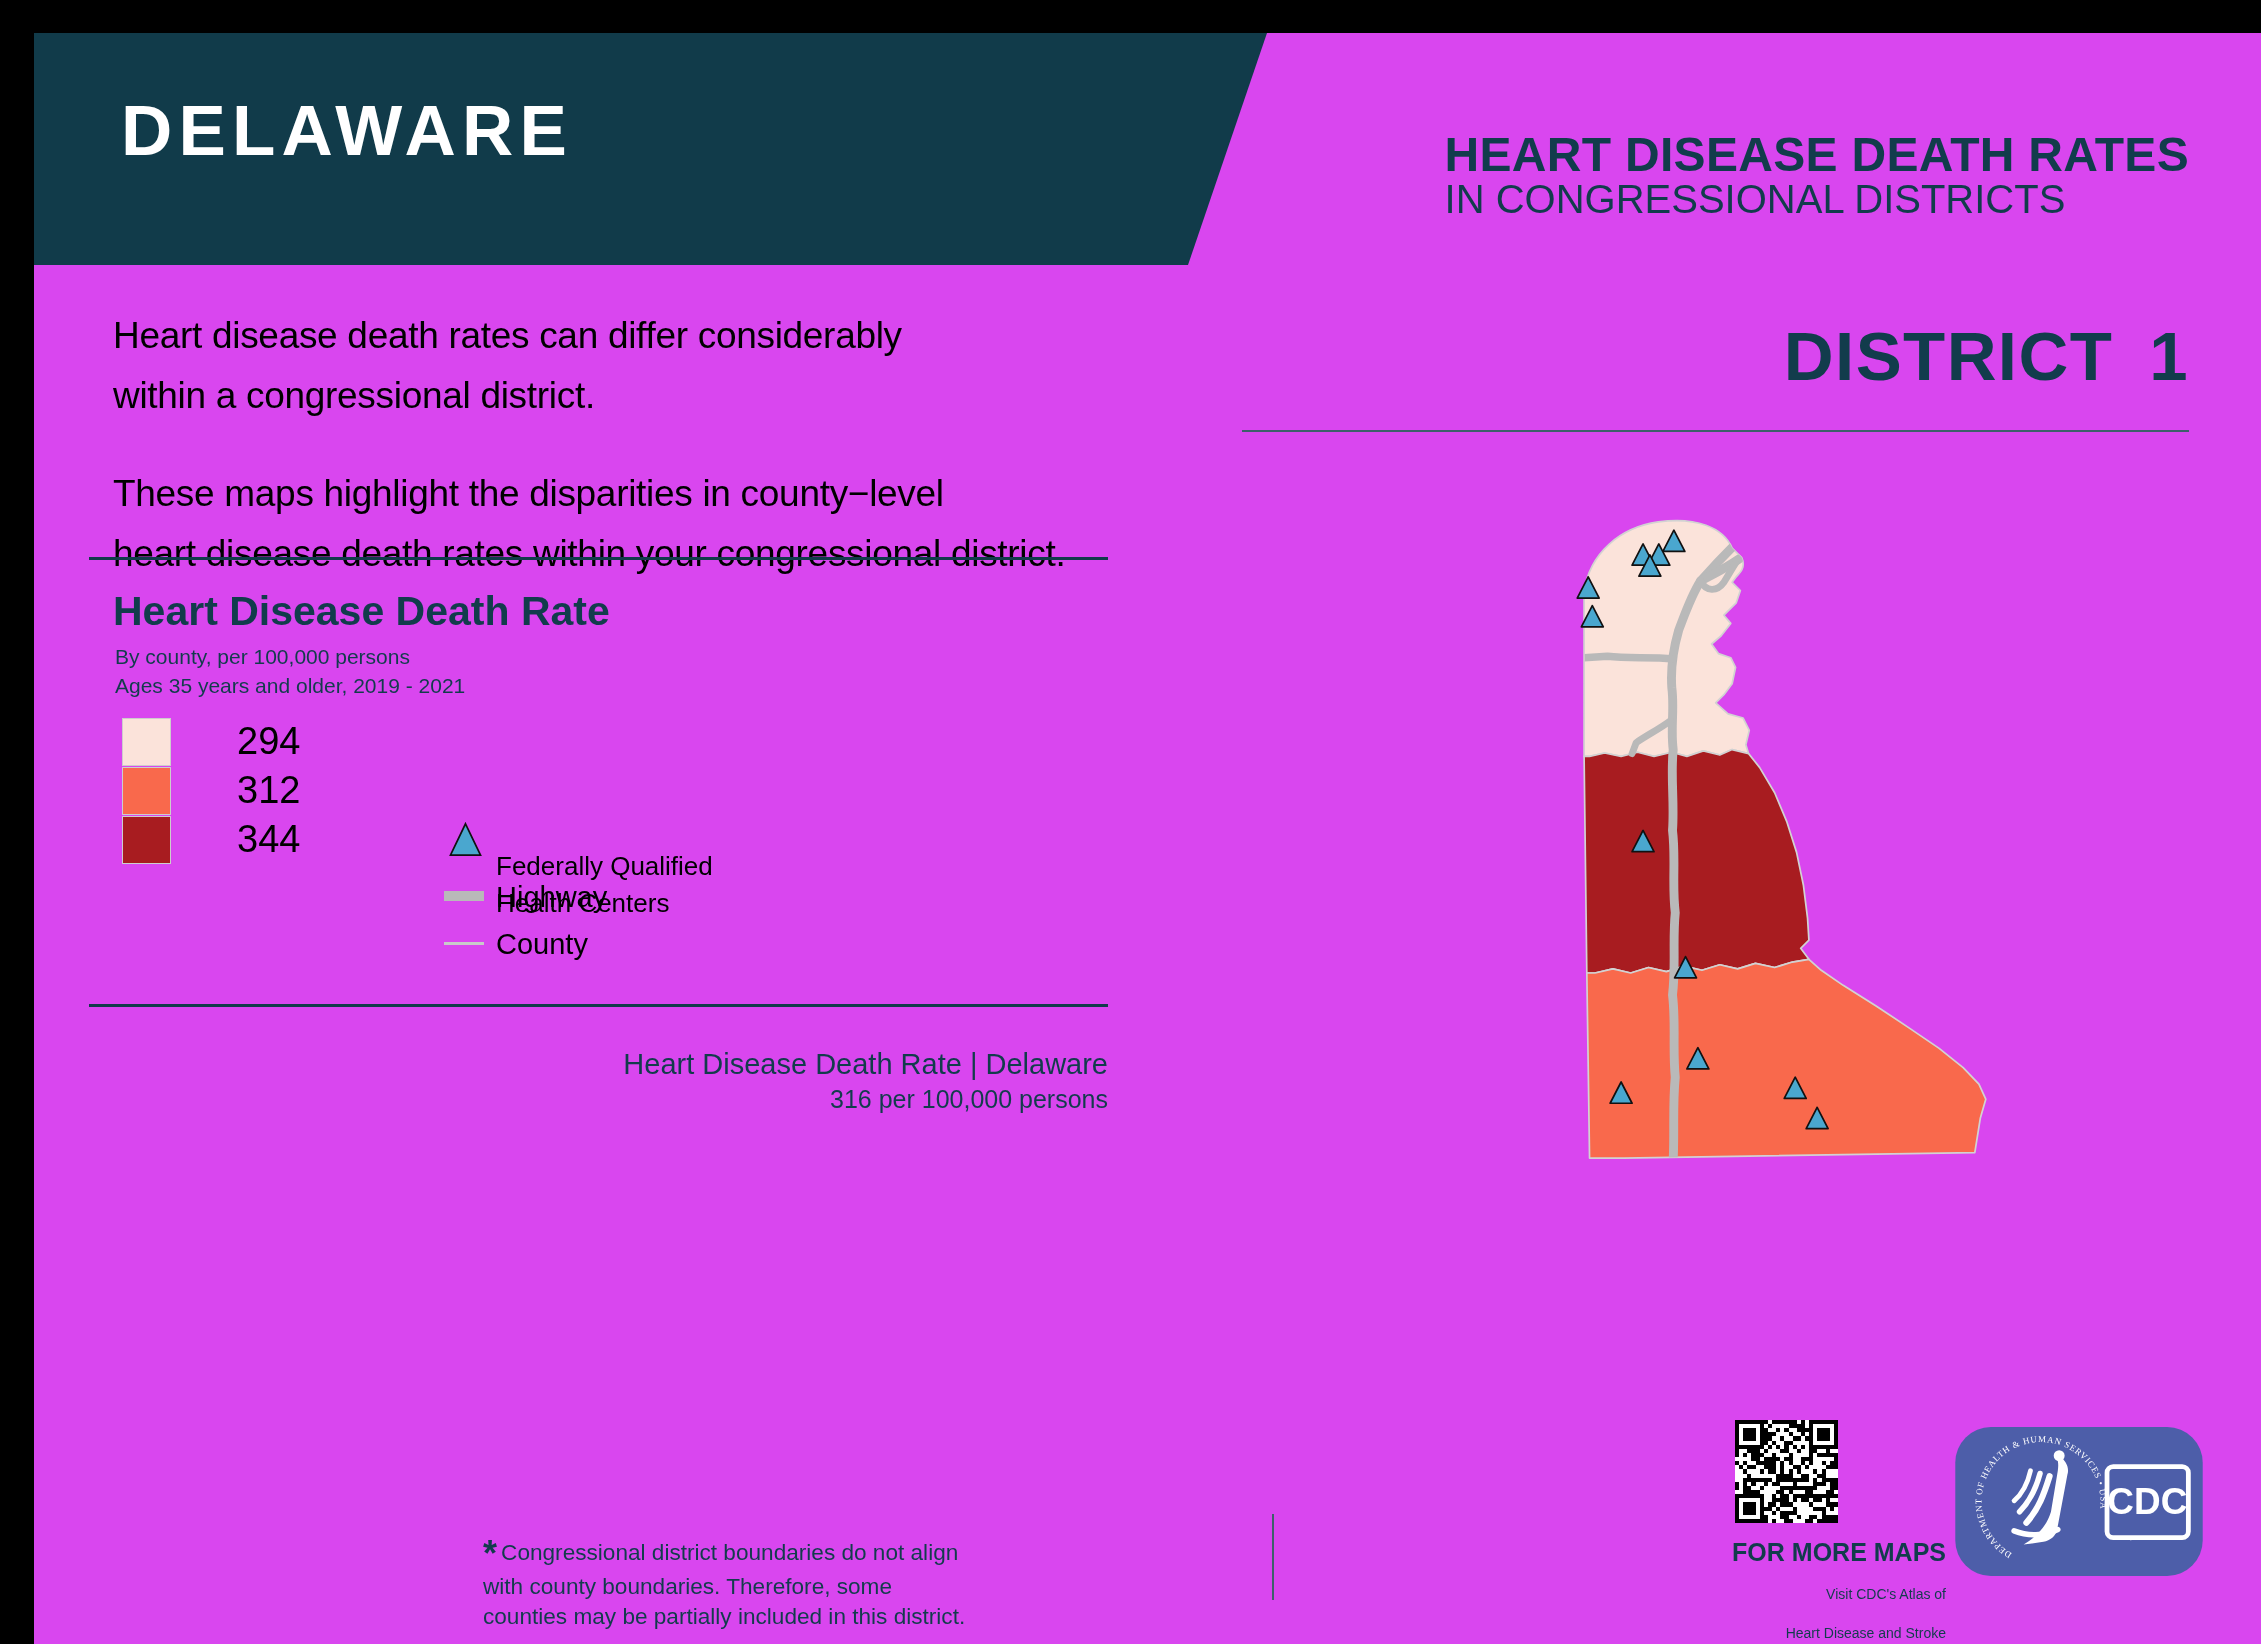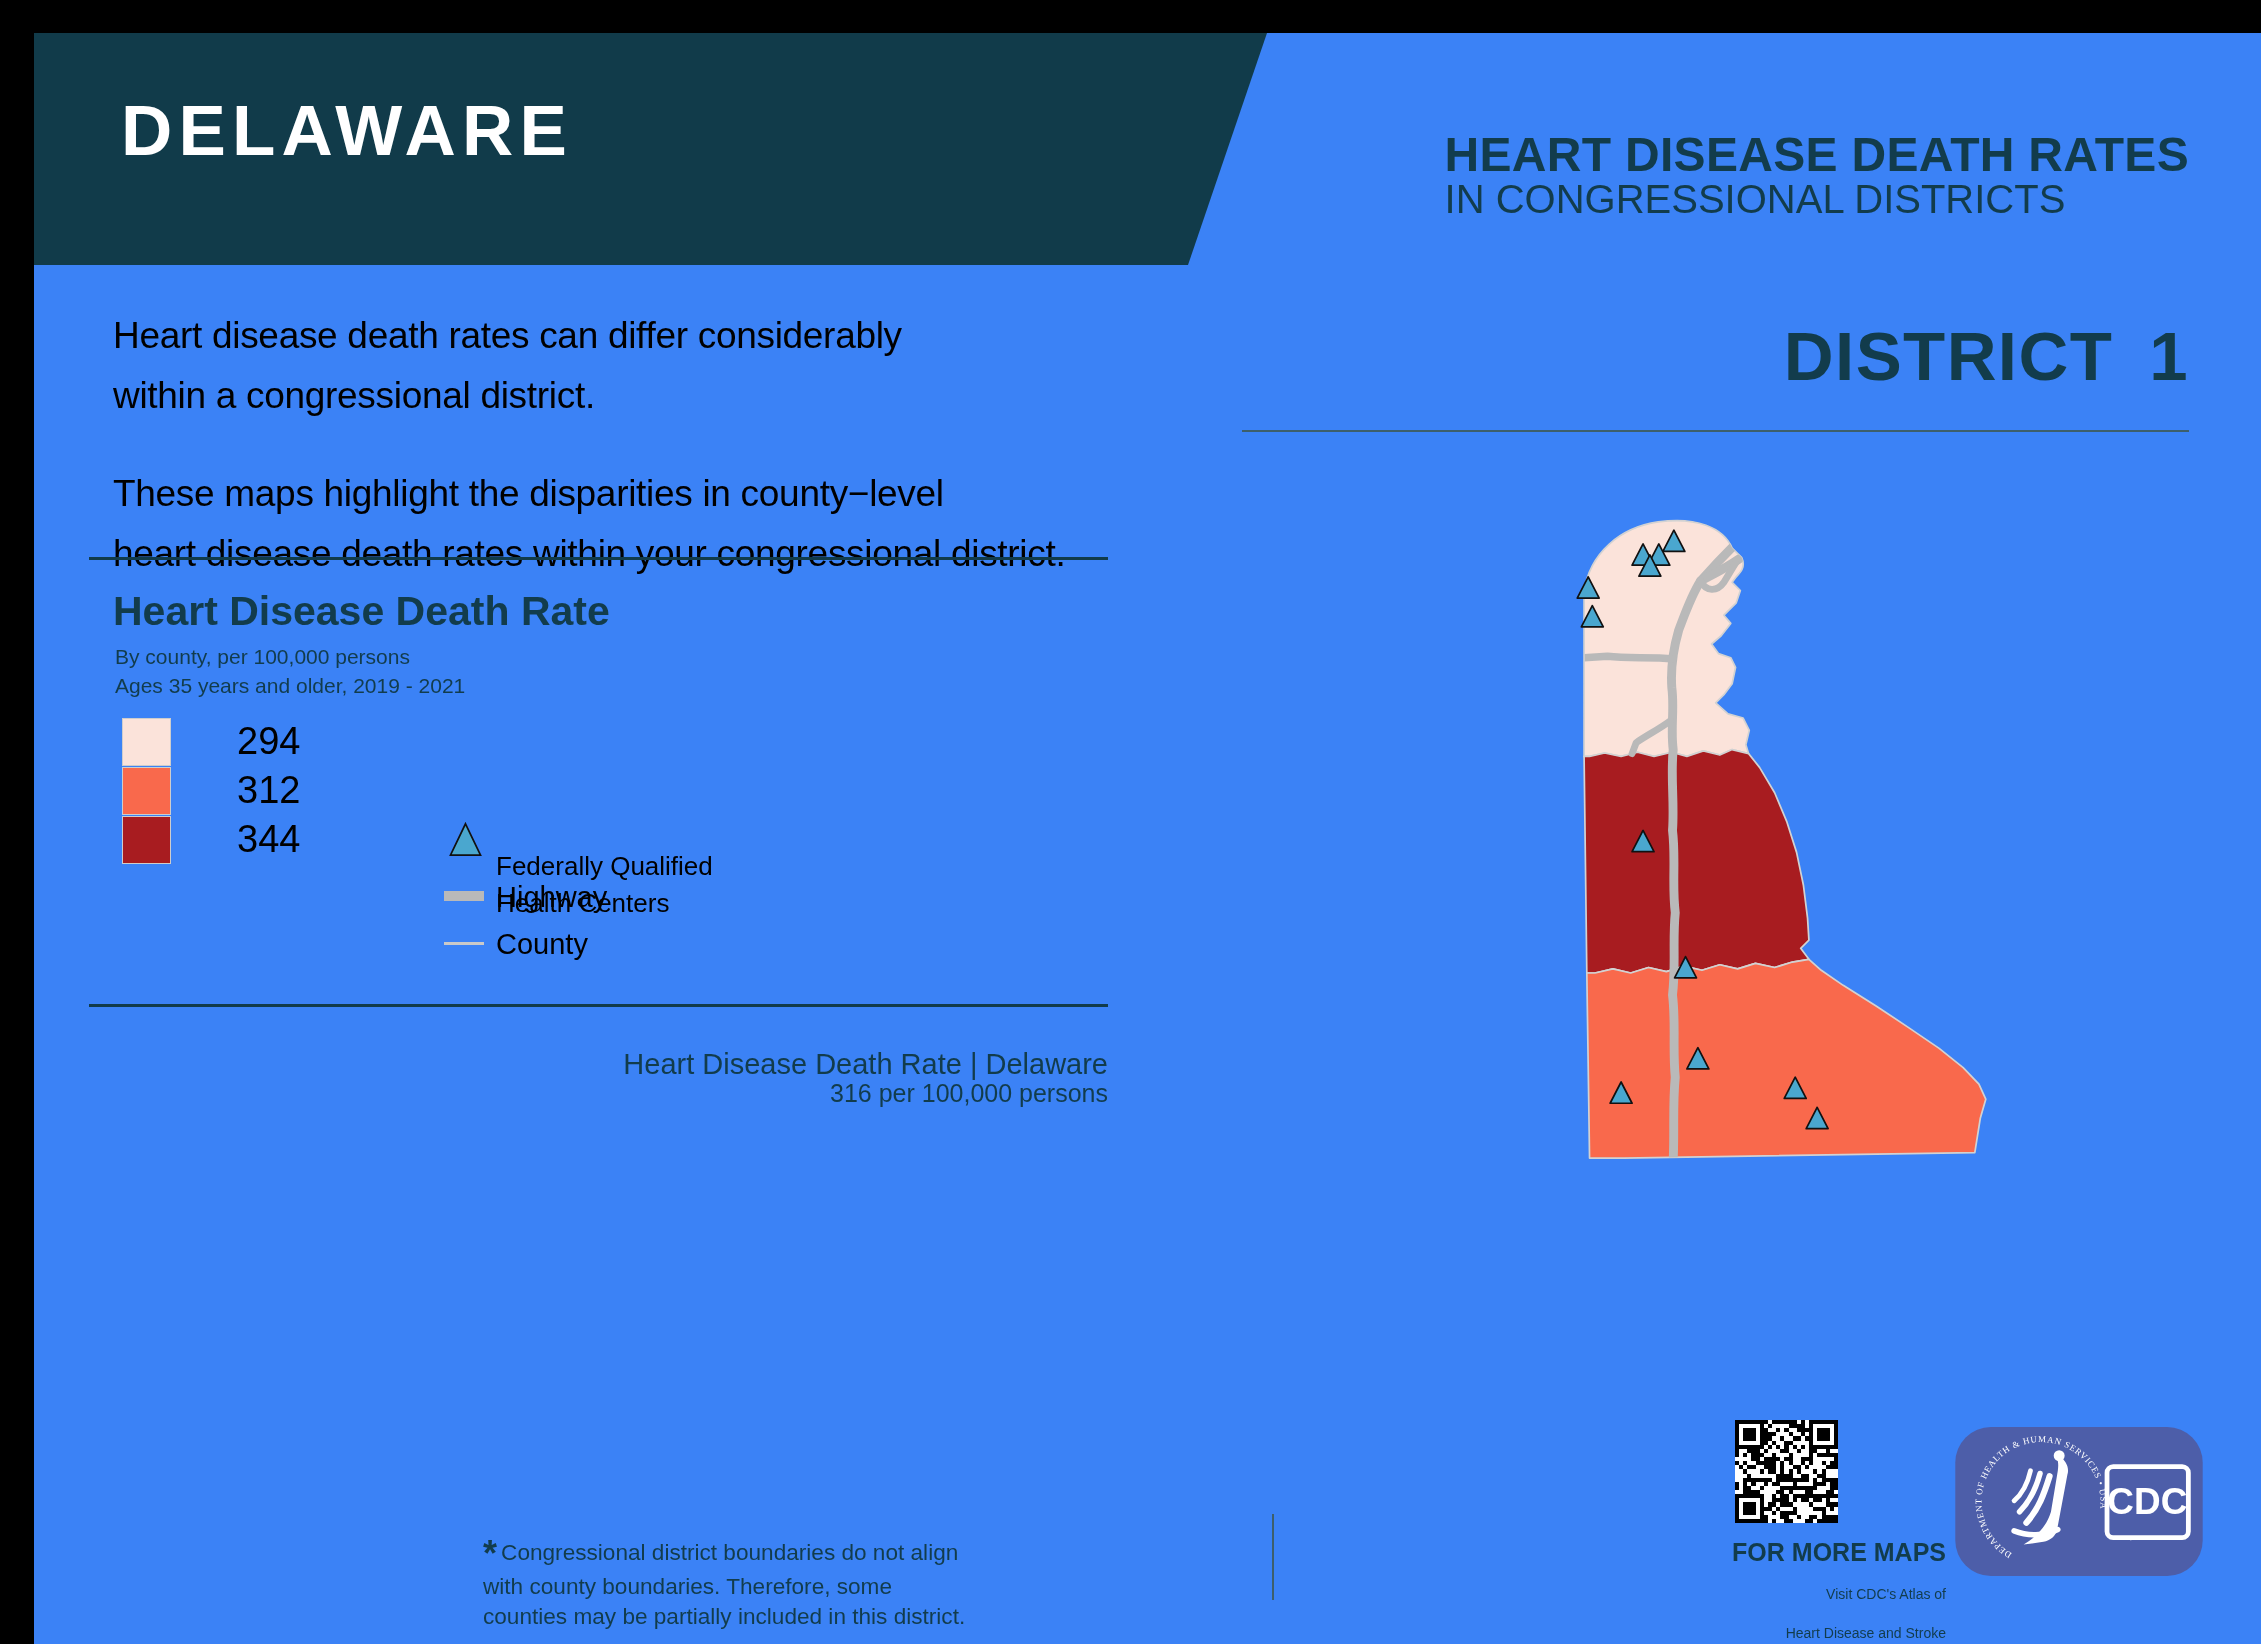--- a/index.html
+++ b/index.html
@@ -1,16 +1,16 @@
 <!DOCTYPE html>
 <html style="font-size:11px"><head>
 <meta charset="utf-8">
 <style>
   html,body{margin:0;padding:0;background:#000;}
-  .canvas{position:relative;width:2261px;height:1645px;background:#3b82f6;overflow:hidden;
+  .canvas{position:relative;width:2261px;height:1645px;background:#d946ef;overflow:hidden;
           font-family:"Liberation Sans",sans-serif;}
   .band-top{position:absolute;left:0;top:0;width:2261px;height:33px;background:#000;}
   .band-left{position:absolute;left:0;top:0;width:34px;height:1645px;background:#000;}
   .teal-band{position:absolute;left:34px;top:33px;width:1233px;height:232px;background:#113b4a;
              clip-path:polygon(0 0,100% 0,calc(100% - 79px) 100%,0 100%);}
   .state-title{position:absolute;left:121px;top:95px;color:#ffffff;font-size:71px;font-weight:bold;
                letter-spacing:6.2px;line-height:1;}
   .hdr{position:absolute;top:131px;right:72px;text-align:left;color:#123c4c;}
   .hdr-title{font-size:48px;font-weight:bold;line-height:1;letter-spacing:0.3px;}
   .hdr-sub{font-size:40px;font-weight:normal;line-height:1;}
@@ -31,21 +31,21 @@
   .leg-swatch{width:49px;height:48px;border:1.4px solid #cdcdcd;box-sizing:border-box;}
   .leg-val{margin-left:66px;font-size:38px;color:#000;}
   .fqhc-tri{position:absolute;left:445px;top:821px;}
   .fqhc-label{position:absolute;left:496px;top:848px;font-size:26px;color:#000;line-height:1.42;}
   .hw-swatch{position:absolute;left:444px;top:891px;width:40px;height:10.3px;background:#b9b9b9;}
   .hw-label{position:absolute;left:496px;top:881px;font-size:29px;color:#000;}
   .cty-swatch{position:absolute;left:444px;top:942px;width:40px;height:2.7px;background:#c9c9c9;}
   .cty-label{position:absolute;left:496px;top:928px;font-size:29px;color:#000;}
   .summary{position:absolute;right:1153px;top:1050px;text-align:right;color:#123c4c;white-space:nowrap;}
   .sum-title{font-size:29px;font-weight:normal;line-height:1;}
-  .sum-val{font-size:25px;margin-top:2px;line-height:1;}
+  .sum-val{font-size:25px;margin-top:8px;line-height:1;}
   .map-wrap{position:absolute;left:1569px;top:515px;width:425px;height:648px;}
   .footnote{position:absolute;right:1024px;top:1524px;width:754px;text-align:left;color:#123c4c;
             font-size:22.6px;line-height:1.33;}
   .footnote .ast{font-size:36px;position:relative;top:5.5px;margin-right:4.1px;font-weight:bold;}
   .vdiv{position:absolute;left:1272px;top:1514px;width:2.1px;height:86px;background:#3d5f6b;}
   .qr{position:absolute;left:1735px;top:1420px;width:103px;height:103px;background:#fff;
       display:grid;grid-template-columns:repeat(25,1fr);grid-template-rows:repeat(25,1fr);}
   .qb{background:#000;} .qw{background:#fff;}
   .more-maps{position:absolute;left:1631px;top:1540px;width:315px;text-align:right;color:#123c4c;}
   .mm-head{font-size:25px;font-weight:bold;line-height:1;}

